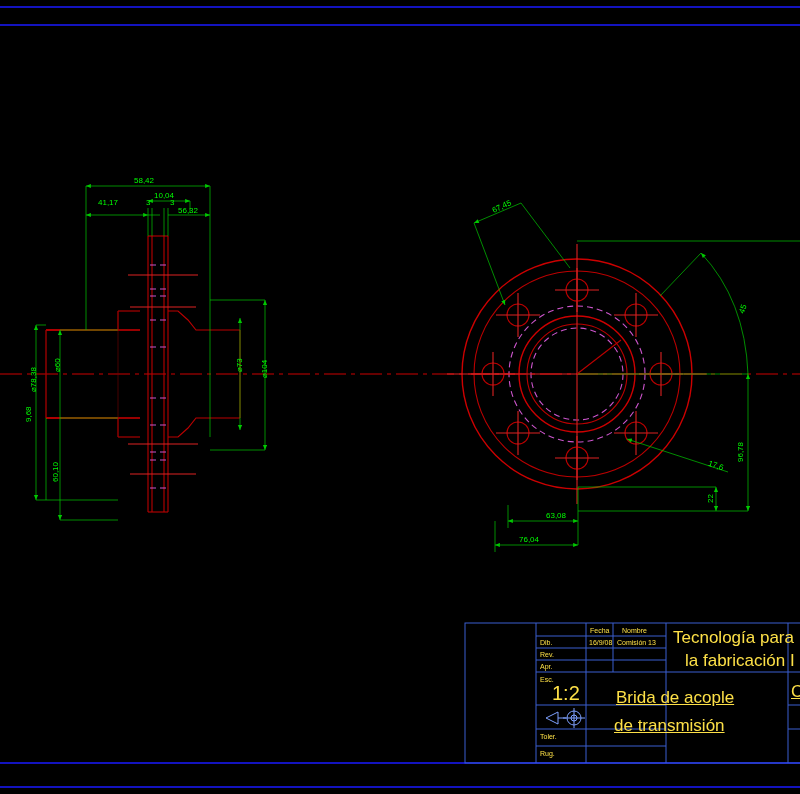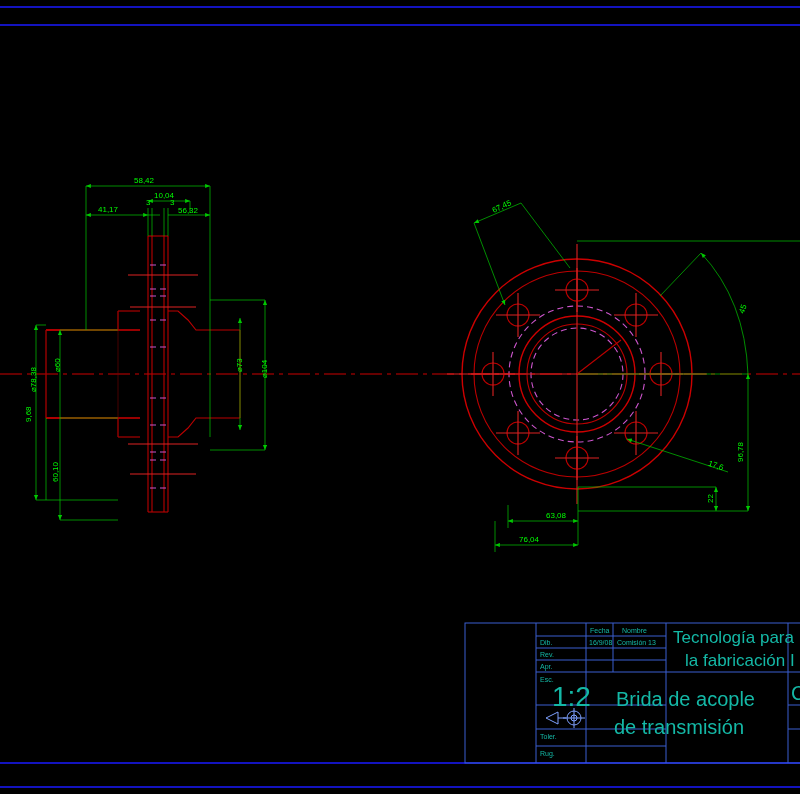--- a/index.html
+++ b/index.html
@@ -3,26 +3,26 @@
 <meta charset="utf-8">
 <style>
   html,body{margin:0;padding:0;background:#000;}
   body{width:800px;height:794px;overflow:hidden;
        font-family:"Liberation Sans",sans-serif;}
   #stage{position:relative;width:800px;height:601px;background:#000;}
   #stage svg{position:absolute;left:0;top:0;}
   .lbl{position:absolute;color:#00ff00;font-family:"Liberation Sans",sans-serif;
        font-size:8px;line-height:8px;white-space:nowrap;letter-spacing:0px;}
   .lbl.v{transform-origin:0 0;}
-  .tb{position:absolute;color:#14b8a6;font-family:"Liberation Sans",sans-serif;
+  .tb{position:absolute;color:#fde047;font-family:"Liberation Sans",sans-serif;
       white-space:nowrap;line-height:1;}
   .tb.sm{font-size:7px;}
   .tb.big{font-size:17px;}
-  .tb.huge{font-size:20px;}
-  .tb.scale{font-size:28px;}
+  .tb.huge{font-size:17px;text-decoration:underline;}
+  .tb.scale{font-size:20px;}
 </style>
 </head>
 <body>
 
 <div id="stage">
 
 <svg width="800" height="794">
   <defs>
     <style>
       .g{stroke:#00c800;fill:none;stroke-width:0.7;}
@@ -255,21 +255,21 @@
       <circle cx="574" cy="718" r="7"></circle>
       <circle cx="574" cy="718" r="3"></circle>
       <line x1="563" y1="718" x2="585" y2="718"></line>
       <line x1="574" y1="708" x2="574" y2="728"></line>
     </g>
   </g>
 </svg>
 
 <div class="lbl" style="left:134px;top:177px;">58,42</div>
 <div class="lbl" style="left:154px;top:192px;">10,04</div>
-<div class="lbl" style="left:98px;top:206px;">41,17</div>
+<div class="lbl" style="left:98px;top:199px;">41,17</div>
 <div class="lbl" style="left:146px;top:199px;">3</div>
 <div class="lbl" style="left:170px;top:199px;">3</div>
 <div class="lbl" style="left:178px;top:207px;">56,32</div>
 
 <div class="lbl v" style="left:30px;top:392px;transform:rotate(-90deg);">
   <span>⌀</span><span>78,38</span>
 </div>
 <div class="lbl v" style="left:54px;top:372px;transform:rotate(-90deg);">
   <span>⌀</span><span>60</span>
 </div>

